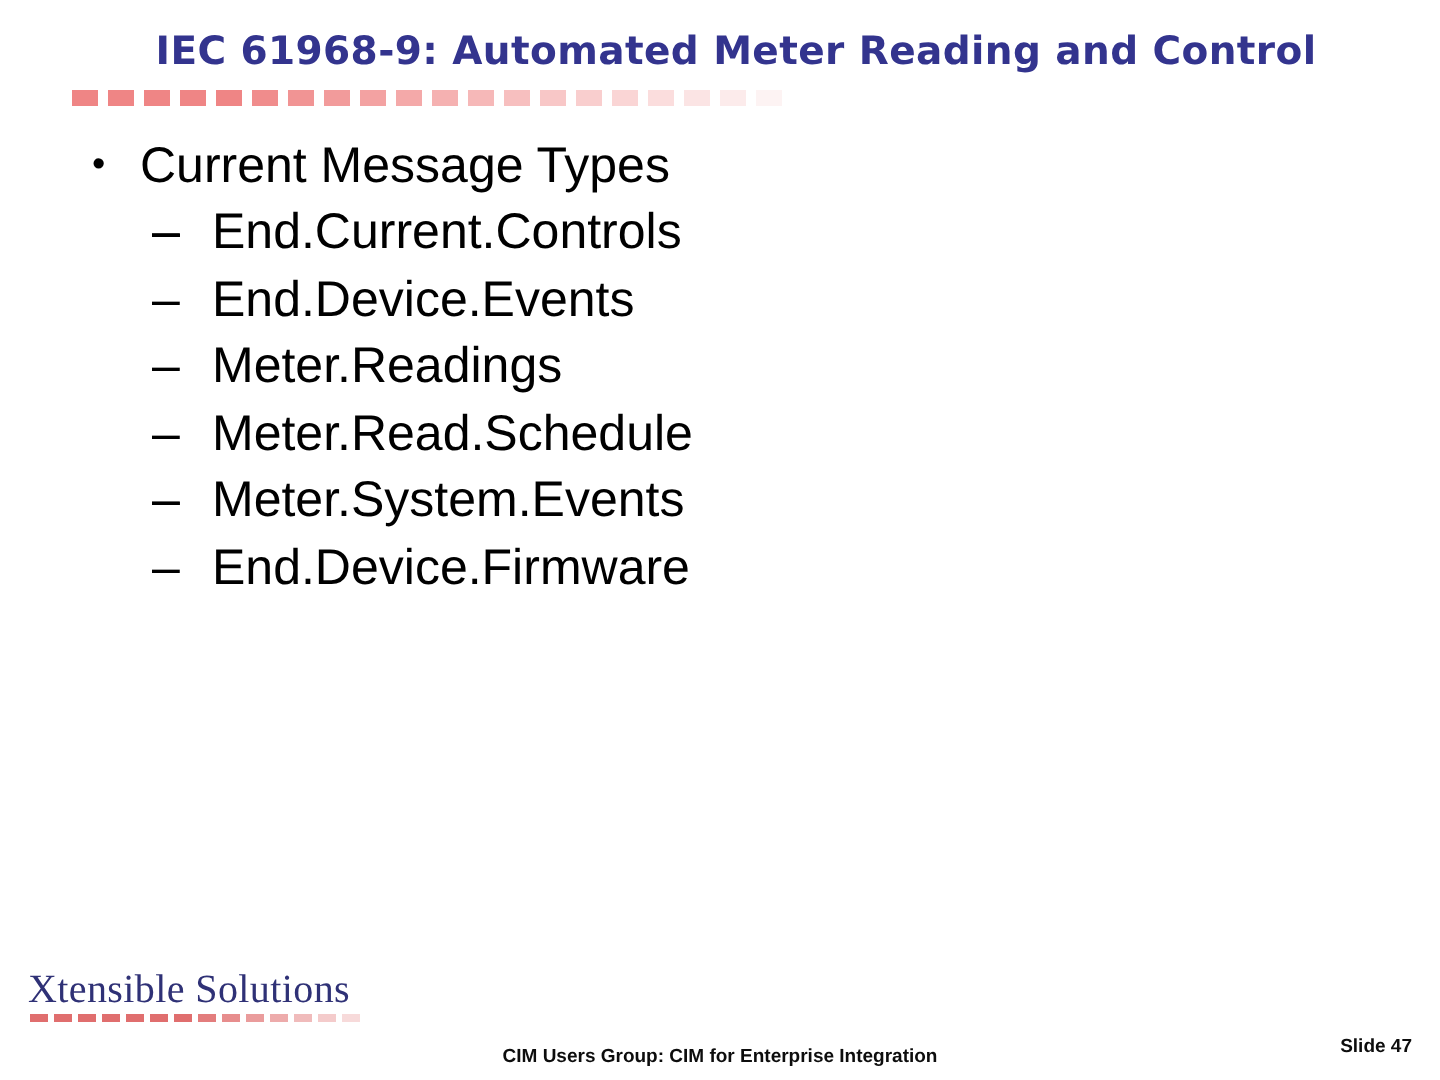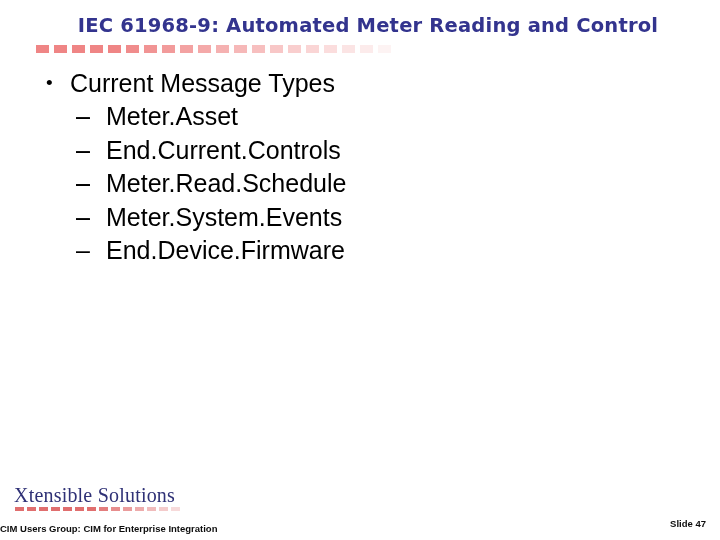--- a/index.html
+++ b/index.html
@@ -127,21 +127,21 @@
     height: 4px;
     flex: none;
     background: #e06e6e;
   }
 
   .footer-center {
     position: absolute;
     left: 0;
     top: 523px;
     width: 720px;
-    text-align: left;
+    text-align: center;
     font-family: "Liberation Sans", sans-serif;
     font-size: 9.5px;
     font-weight: bold;
     color: #0d0d0d;
     white-space: nowrap;
   }
 
   .footer-slide {
     position: absolute;
     right: 14px;
@@ -190,38 +190,39 @@
       <span class="bullet">•</span>
       <span>Current Message Types</span>
     </div>
 
     <div class="lvl2">
       <span class="dashmark">–</span>
     </div>
 
     <div class="lvl2">
       <span class="dashmark">–</span>
-      <span>Meter.Asset</span>
     </div>
 
     <div class="lvl2">
       <span class="dashmark">–</span>
     </div>
 
     <div class="lvl2">
       <span class="dashmark">–</span>
       <span>End.Current.Controls</span>
     </div>
 
     <div class="lvl2">
       <span class="dashmark">–</span>
-    </div>
-
-    <div class="lvl2">
-      <span class="dashmark">–</span>
+      <span>End.Device.Events</span>
+    </div>
+
+    <div class="lvl2">
+      <span class="dashmark">–</span>
+      <span>Meter.Readings</span>
     </div>
 
     <div class="lvl2">
       <span class="dashmark">–</span>
       <span>Meter.Read.Schedule</span>
     </div>
 
     <div class="lvl2">
       <span class="dashmark">–</span>
     </div>

